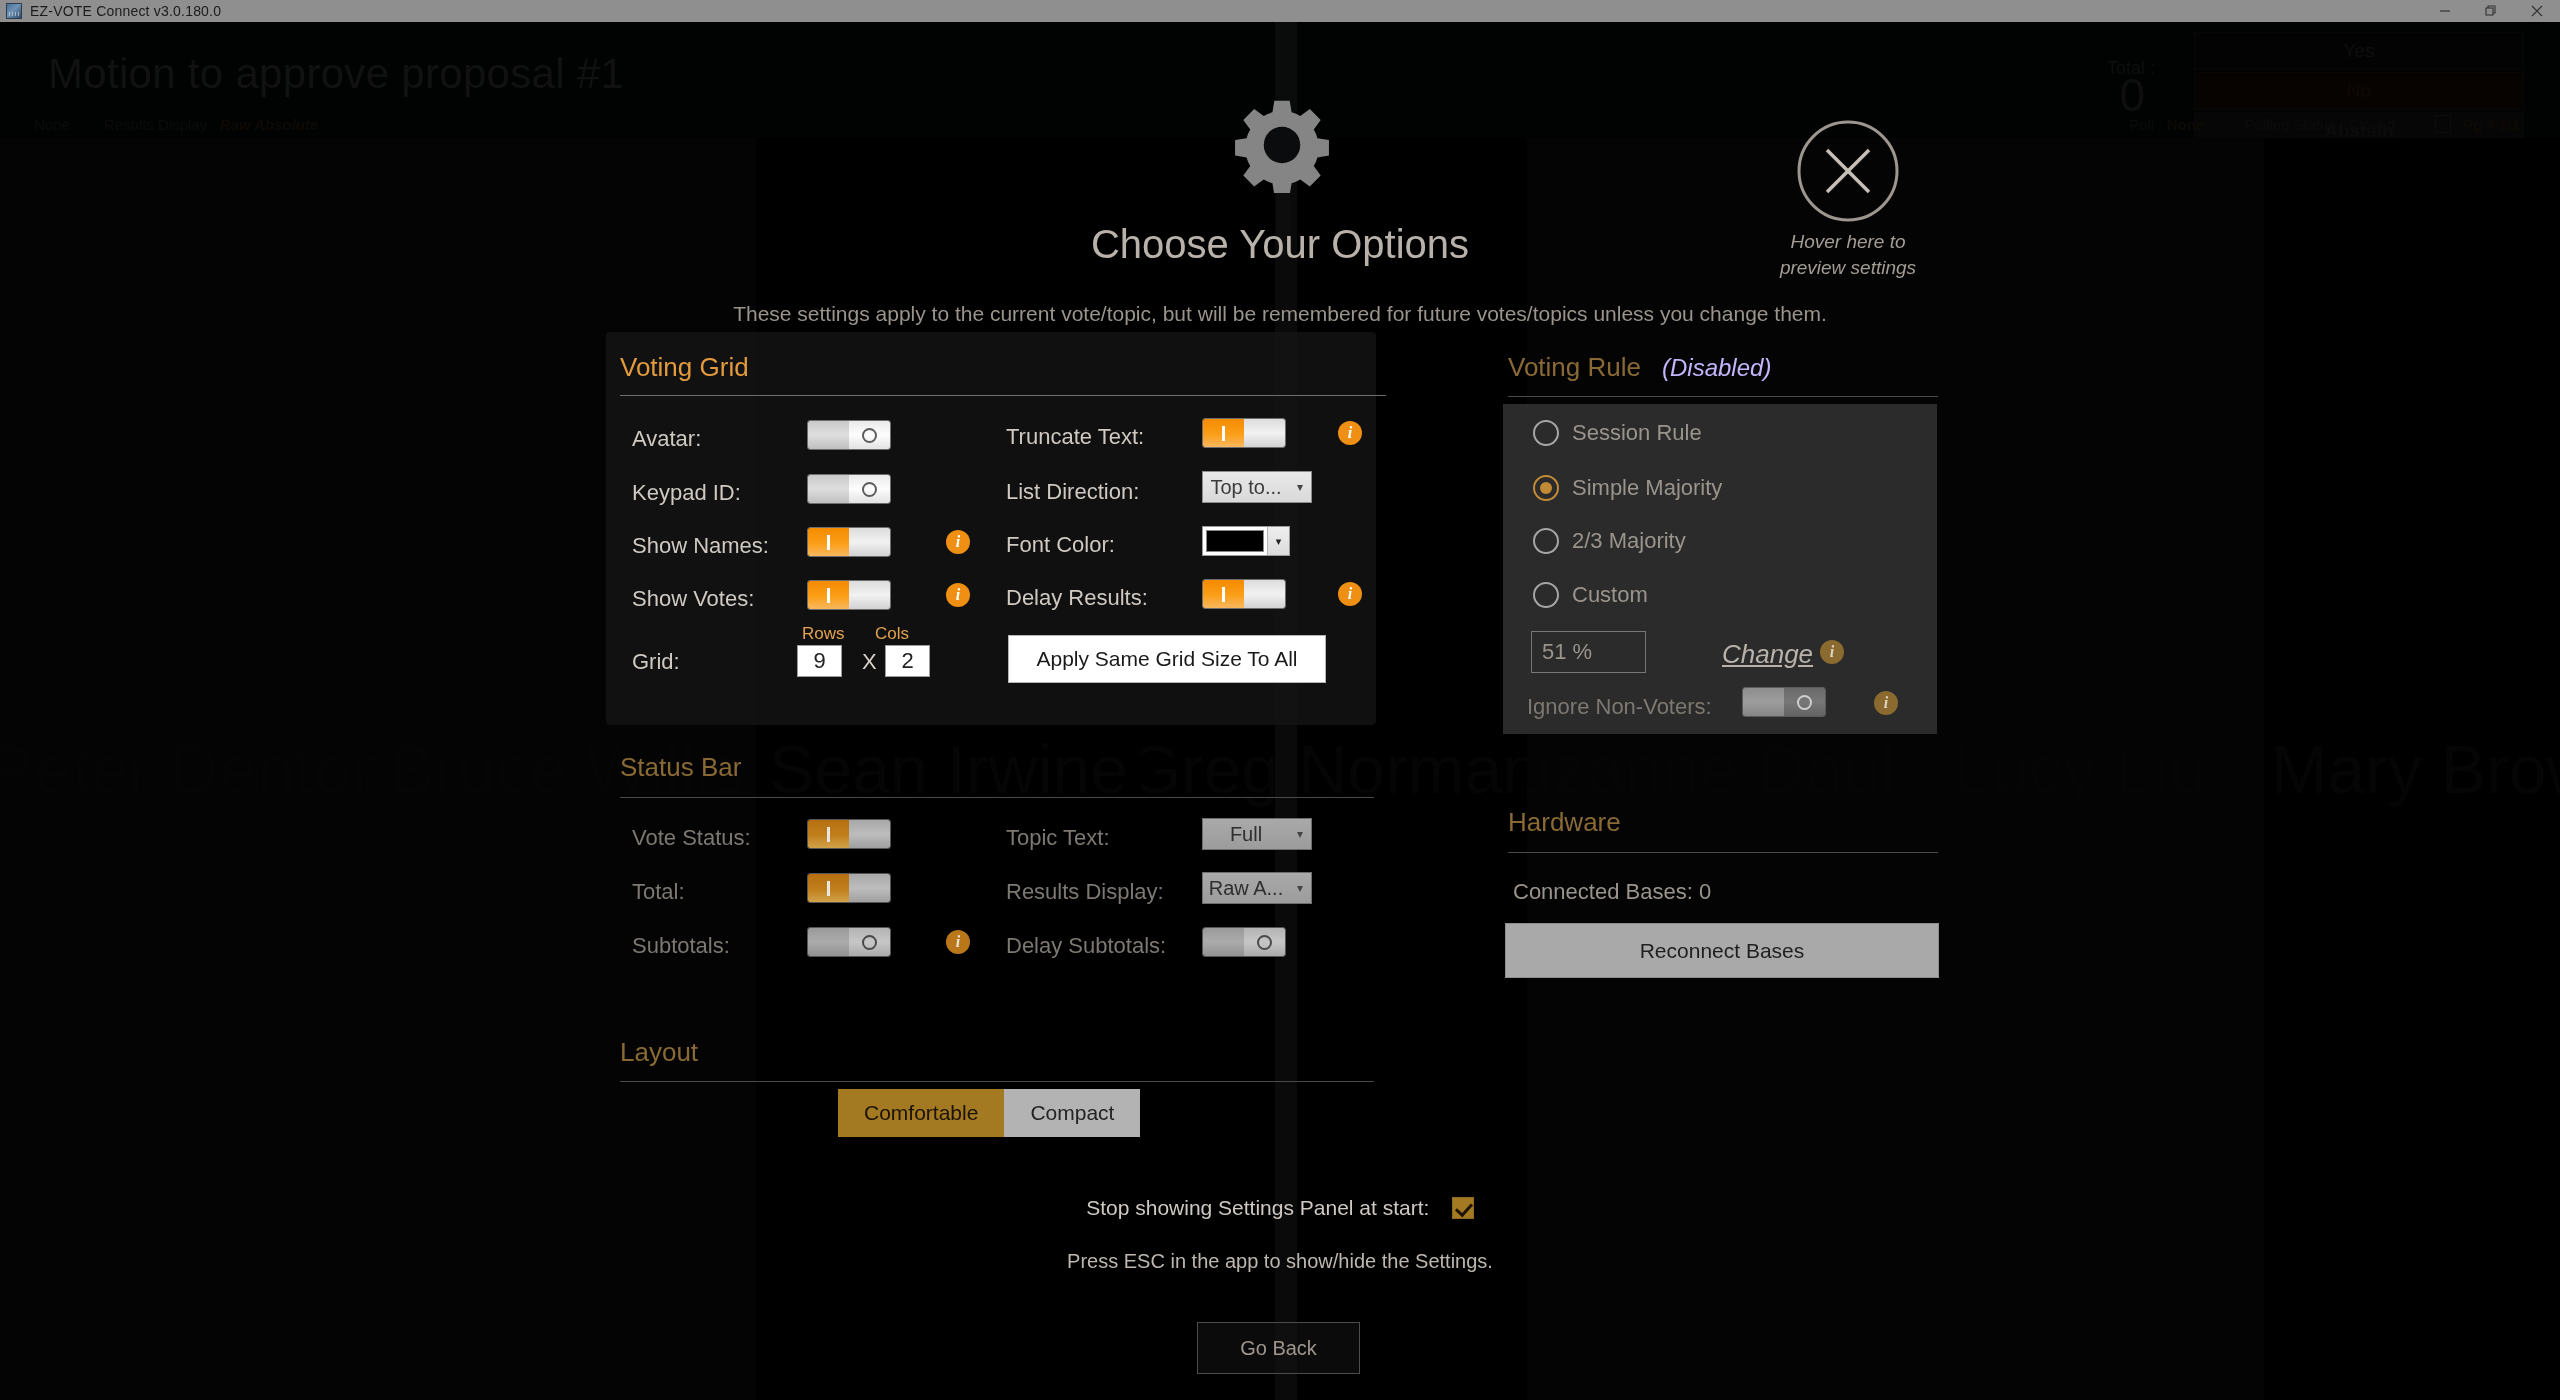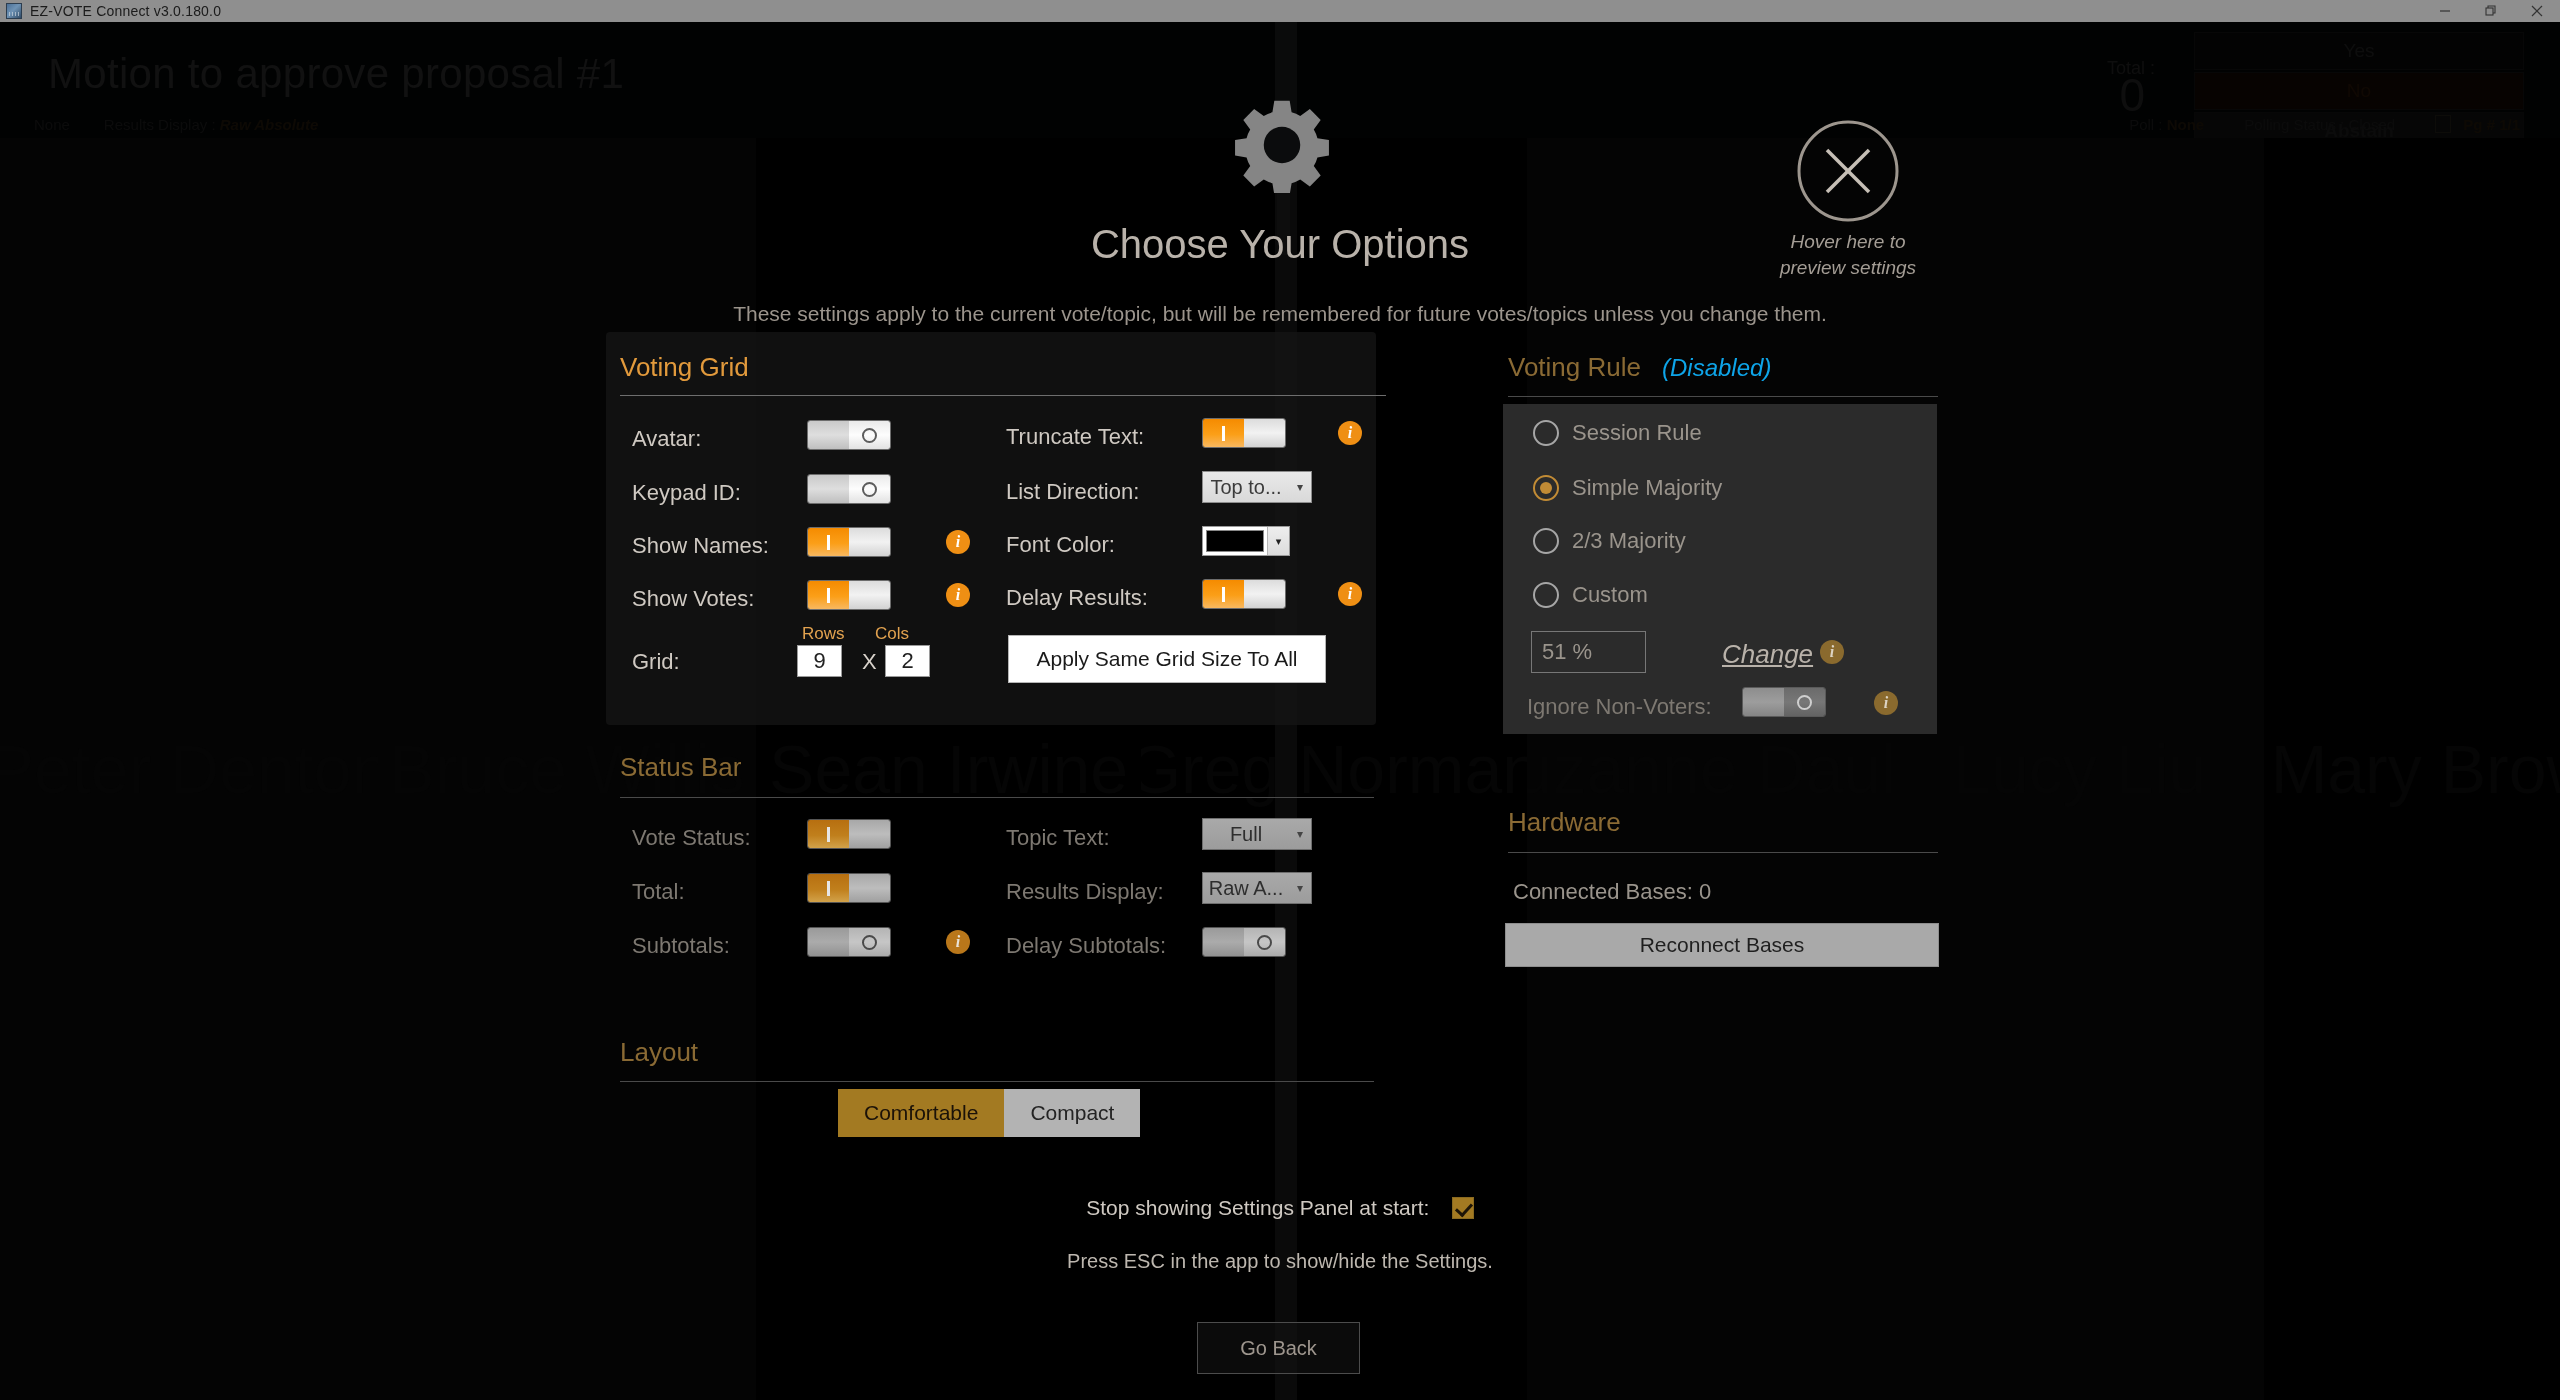--- a/index.html
+++ b/index.html
@@ -107,21 +107,21 @@
   .card-vr-inner {
     position:absolute; left:1503px; top:382px; width:434px; height:330px;
     background:rgba(47,47,47,0.92);
   }
 
   .sec-title { position:absolute; font-size:26px; font-weight:300; }
   .sec-title.orange { color:#e29a3c; }
   .sec-title.dim { color:#8a6a34; }
   .sec-rule { position:absolute; height:1px; background:#6e6e6e; }
   .sec-rule.dim { background:#4a4a4a; }
-  .sec-sub { position:absolute; font-size:24px; font-style:italic; color:#0ea5e9; font-weight:300; }
+  .sec-sub { position:absolute; font-size:24px; font-style:italic; color:#c4b5fd; font-weight:300; }
 
   .lbl { position:absolute; font-size:22px; color:#cfc9c2; font-weight:300; white-space:nowrap; }
   .lbl.dim { color:#7d7871; }
   .lbl.dim2 { color:#9a948c; }
 
   
   .tgl { position:absolute; width:84px; height:30px; border-radius:3px; overflow:hidden; display:flex; border:1px solid #6d6d6d; }
   .tgl .half { flex:1 1 50%; display:flex; align-items:center; justify-content:center; font-size:17px; }
   .tgl-on .h-left { background:linear-gradient(180deg,#f58b00 0%,#fb9f18 55%,#f8b860 100%); color:#fff; }
   .tgl-on .h-right { background:linear-gradient(180deg,#dcdcdc 0%,#f2f2f2 50%,#d2d2d2 100%); }
@@ -519,21 +519,21 @@
     <div class="tgl tgl-m tgl-off" style="left:1202px; top:905px;">
       <div class="half h-left"></div>
       <div class="half h-right">
           <span class="knob"></span>
         </div>
     </div>
 
     <div class="sec-title dim" style="left:1508px; top:785px;">Hardware</div>
     <div class="sec-rule dim" style="left:1508px; top:830px; width:430px;"></div>
     <div class="lbl dim2" style="left:1513px; top:857px;">Connected Bases: 0</div>
-    <div class="btn-gray" style="left:1505px; top:901px; width:434px; height:44px;">Reconnect Bases</div>
+    <div class="btn-gray" style="left:1505px; top:901px; width:434px; height:55px;">Reconnect Bases</div>
 
     <div class="sec-title dim" style="left:620px; top:1015px;">Layout</div>
     <div class="sec-rule dim" style="left:620px; top:1059px; width:754px;"></div>
     <div class="seg" style="left:838px; top:1067px;">
       <div class="seg-item seg-on">Comfortable</div>
       <div class="seg-item seg-off">Compact</div>
     </div>
 
     <div class="cbrow">
       <span class="cblabel">Stop showing Settings Panel at start:</span>

